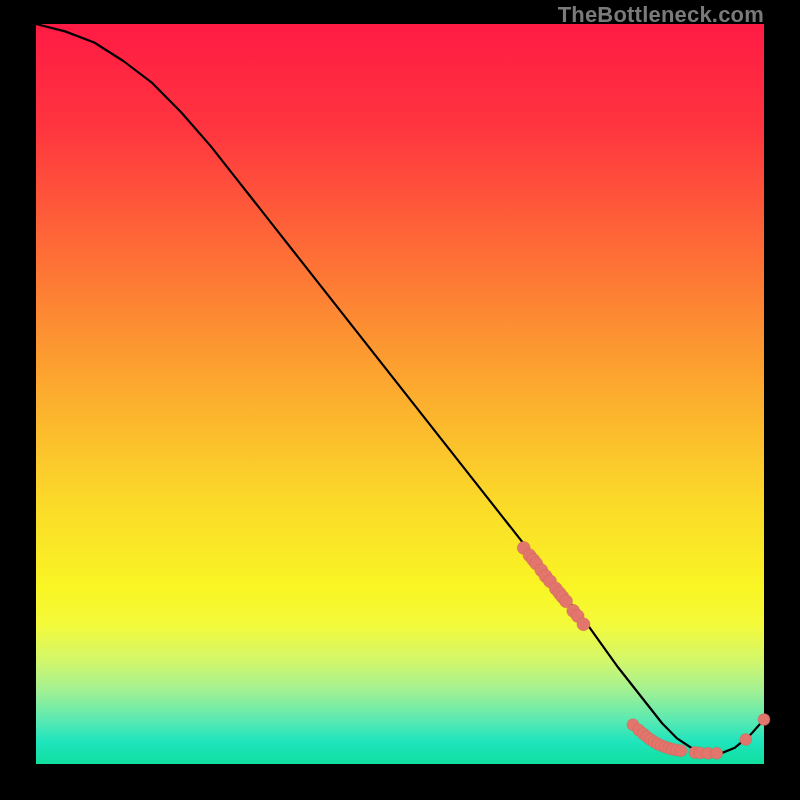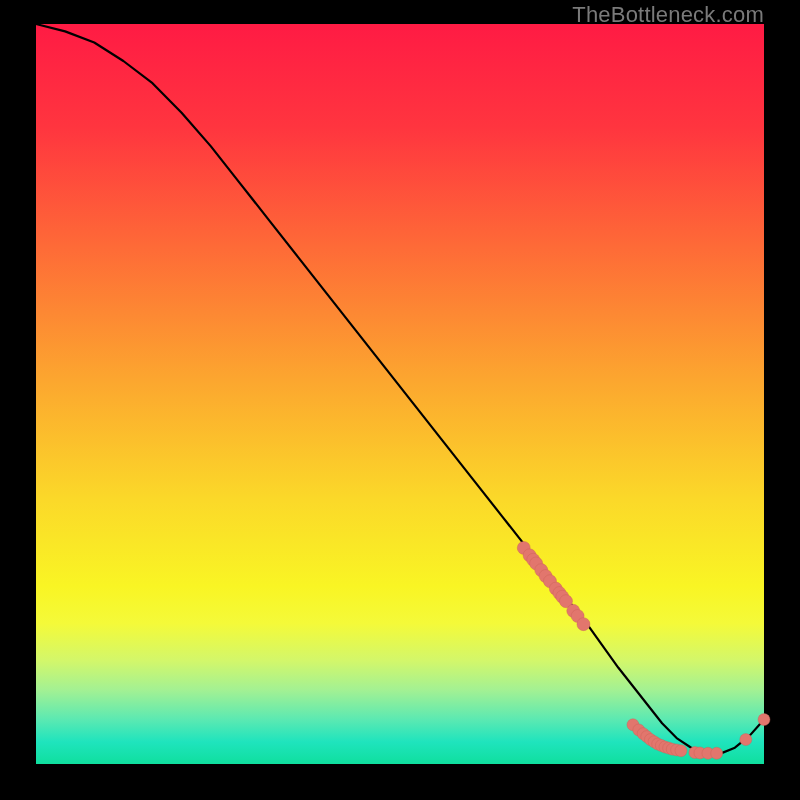--- a/index.html
+++ b/index.html
@@ -23,21 +23,21 @@
     top: 24px;
     width: 728px;
     height: 740px;
     
   }
   .watermark {
     position: absolute;
     top: 2px;
     right: 36px;
     font-size: 22px;
-    font-weight: 400;
+    font-weight: 700;
     color: #7a7a7a;
     letter-spacing: 0.2px;
     user-select: none;
   }
   svg.curve {
     position: absolute;
     left: 0;
     top: 0;
     width: 100%;
     height: 100%;

